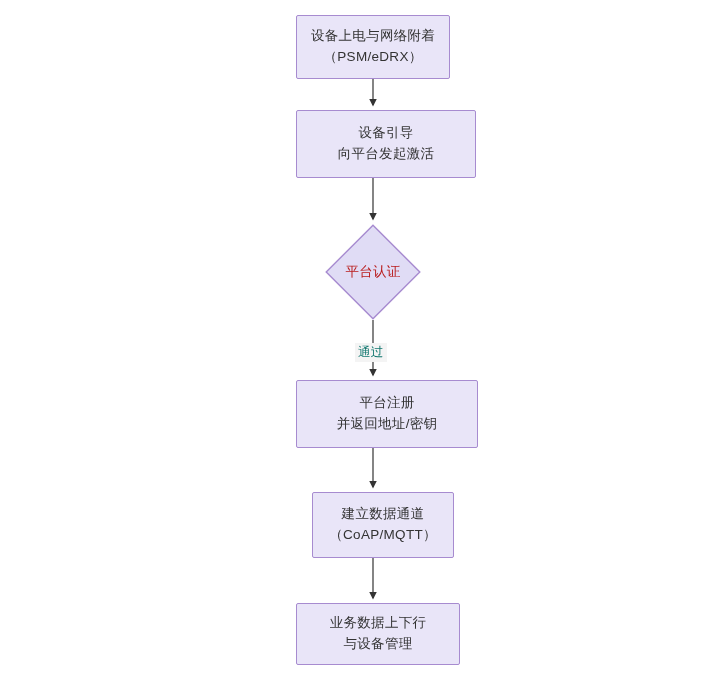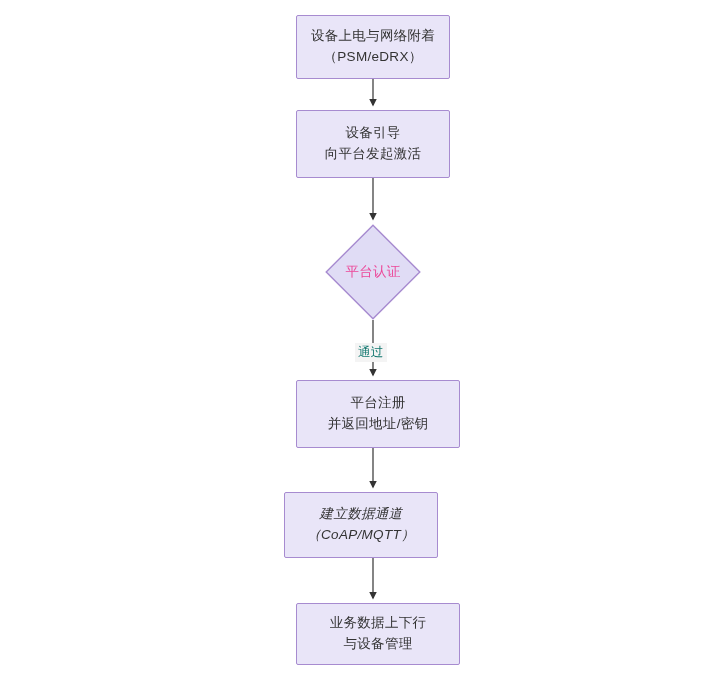--- a/index.html
+++ b/index.html
@@ -58,21 +58,21 @@
     left: 0;
     top: 0;
     width: 100%;
     height: 100%;
   }
   .decision-text {
     position: relative;
     z-index: 2;
     font-size: 13.5px;
     line-height: 1.55;
-    color: #ec4899;
+    color: #b91c1c;
     letter-spacing: 0.3px;
     white-space: pre-line;
   }
   .edge-label {
     position: absolute;
     background: #f4f4f4;
     color: #0f766e;
     font-size: 12.5px;
     line-height: 1.2;
     padding: 2px 3px;
@@ -107,42 +107,42 @@
     <g>
       <line x1="373" y1="558" x2="373" y2="598" stroke="#333333" stroke-width="1.2" marker-end="url(#arrowhead)"></line>
     </g>
   </svg>
 
   <div class="node node-process" style="left:296px; top:15px; width:154px; height:64px;align-items:center;">
     <span class="node-label">设备上电与网络附着
 （PSM/eDRX）</span>
   </div>
 
-  <div class="node node-process" style="left:296px; top:110px; width:154px; height:68px;">
+  <div class="node node-process" style="left:296px; top:110px; width:180px; height:68px;">
     <span class="node-label">设备引导
 向平台发起激活</span>
   </div>
 
   <div class="node node-decision" style="left:325px; top:224px; width:96px; height:96px;">
     <svg class="diamond-shape" viewBox="0 0 96 96" preserveAspectRatio="none">
       <polygon points="48,1.2 94.8,48 48,94.8 1.2,48" fill="#e0dcf5" stroke="#a78bd0" stroke-width="1.4"></polygon>
     </svg>
     <span class="decision-text">平台认证</span>
   </div>
 
   <div class="edge-label" style="left:355px; top:343px;">
     <span>通过</span>
   </div>
 
-  <div class="node node-process" style="left:296px; top:380px; width:164px; height:68px;">
+  <div class="node node-process" style="left:296px; top:380px; width:182px; height:68px;">
     <span class="node-label">平台注册
 并返回地址/密钥</span>
   </div>
 
-  <div class="node node-process" style="left:284px; top:492px; width:154px; height:66px;font-style:italic;">
+  <div class="node node-process" style="left:312px; top:492px; width:142px; height:66px;">
     <span class="node-label">建立数据通道
 （CoAP/MQTT）</span>
   </div>
 
   <div class="node node-process" style="left:296px; top:603px; width:164px; height:62px;">
     <span class="node-label">业务数据上下行
 与设备管理</span>
   </div>
 
 </div>

